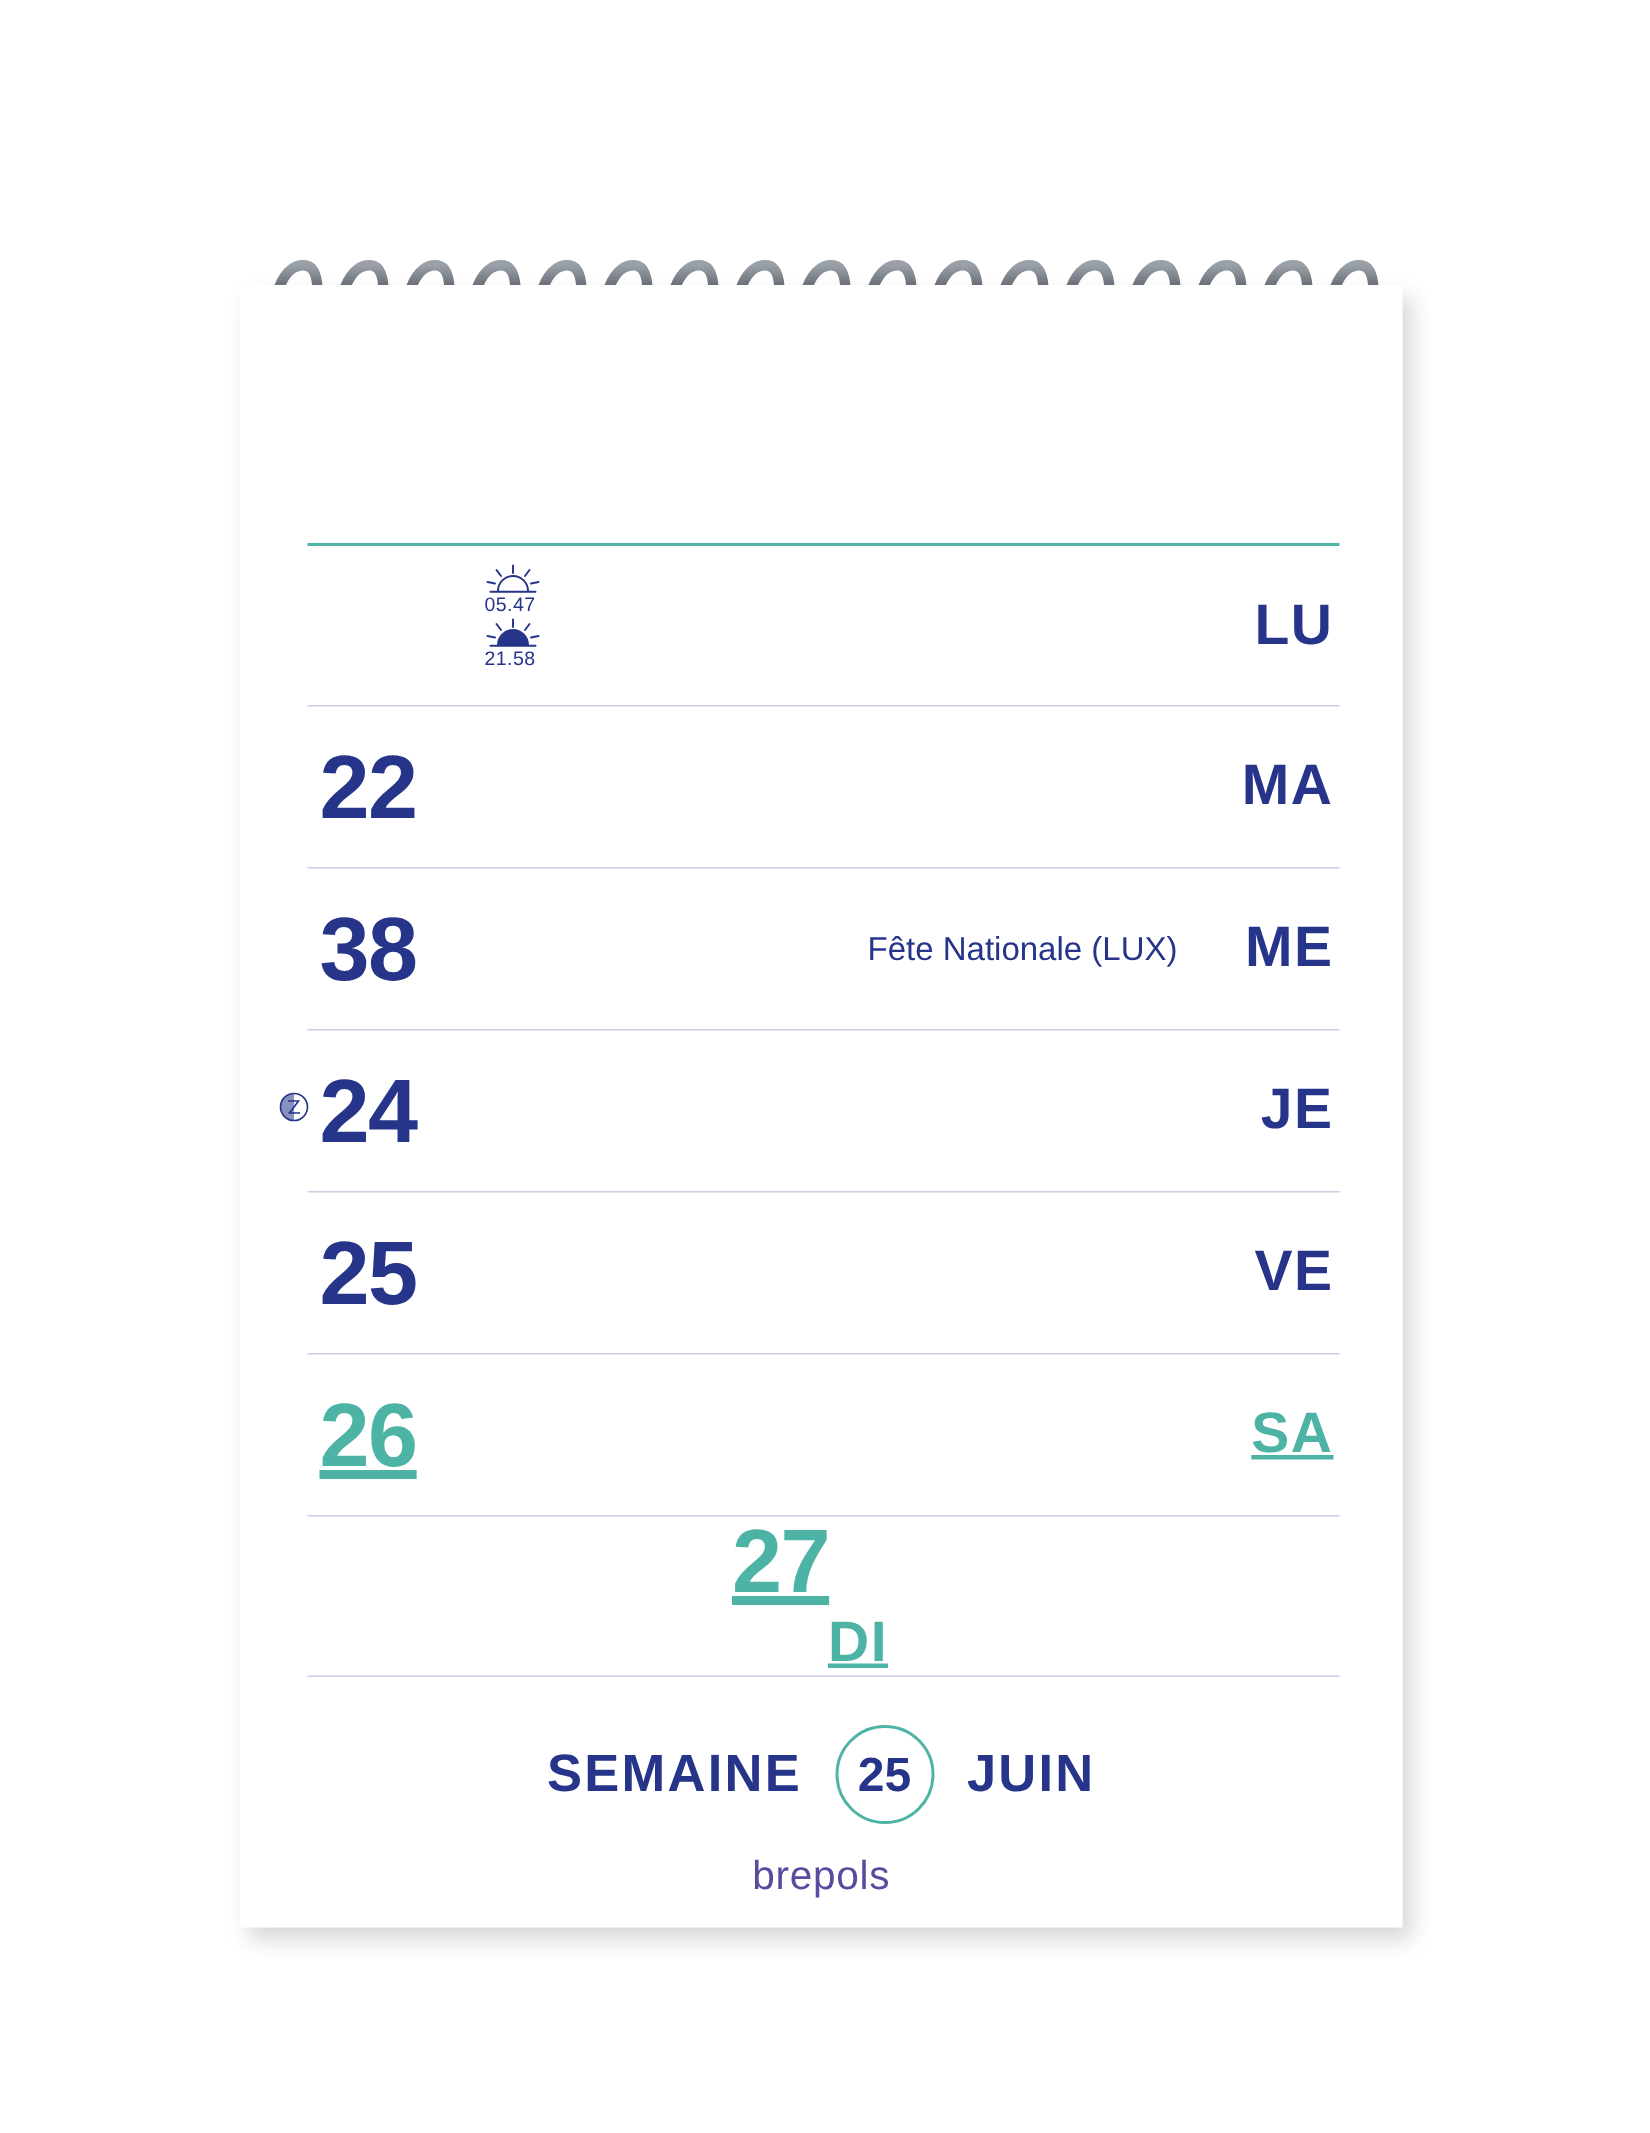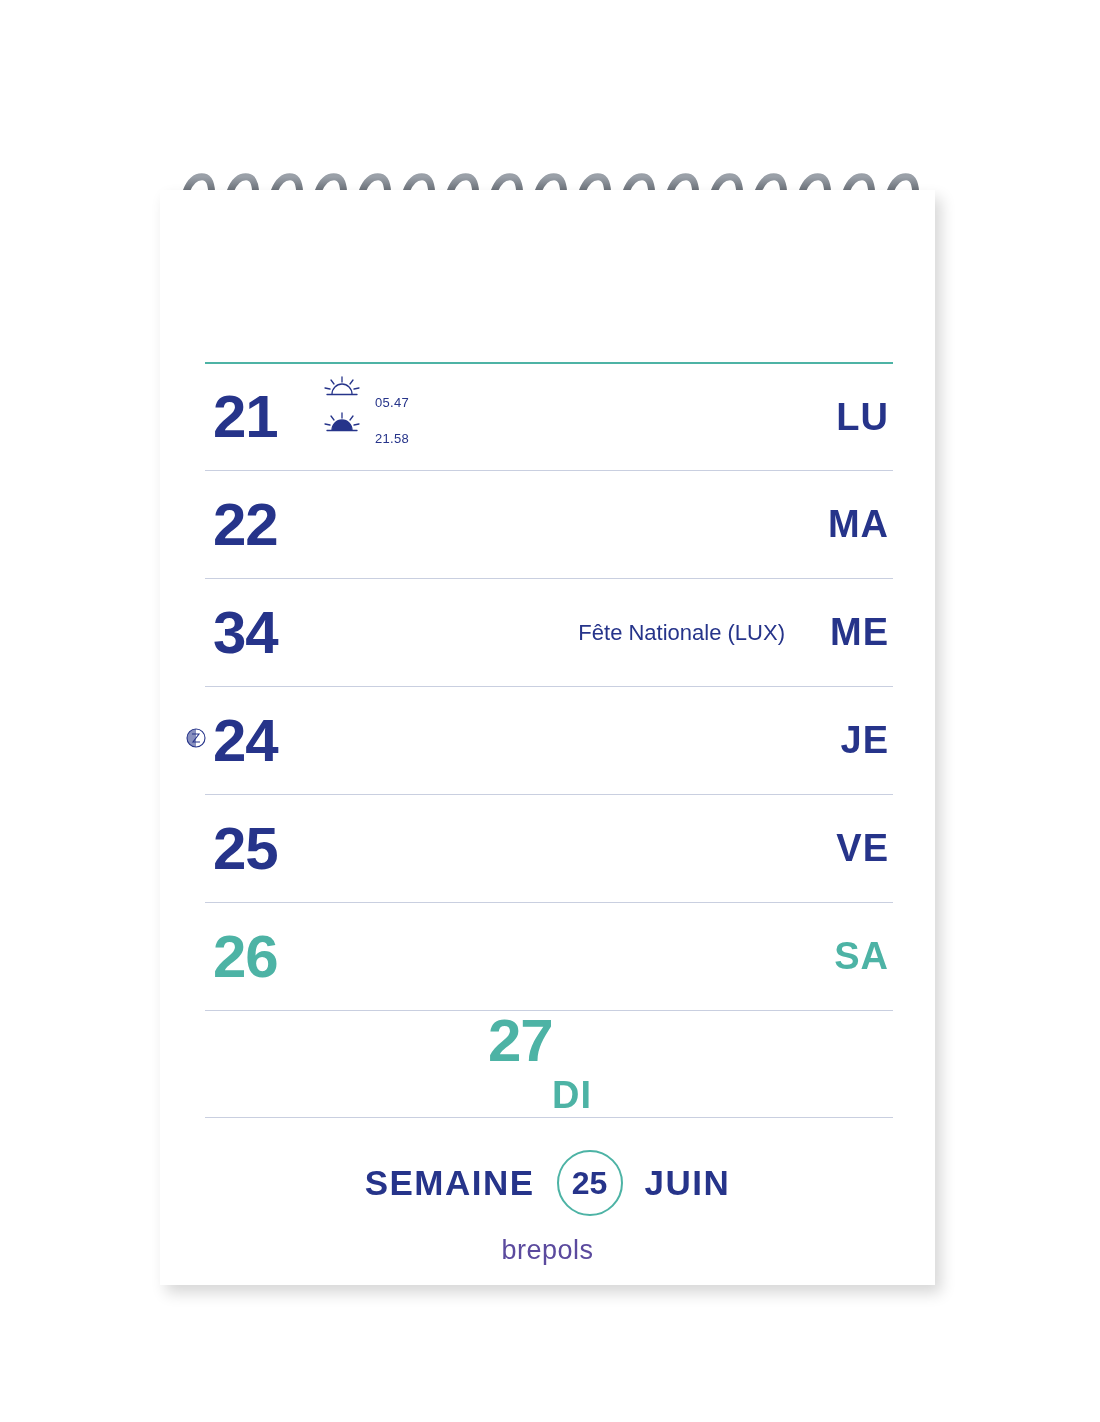--- a/index.html
+++ b/index.html
@@ -86,20 +86,21 @@
     font-weight: bold;
     color: #26348a;
     width: 130px;
     padding-left: 8px;
     line-height: 1;
     letter-spacing: -1px;
   }
   .day-row.weekend .day-number,
   .day-row.weekend .day-abbr {
     color: #4db3a5;
+    text-decoration: underline;
   }
   .day-middle {
     flex: 1;
     display: flex;
     align-items: flex-end;
     justify-content: flex-end;
     padding-right: 14px;
     min-width: 0;
   }
   .day-note {
@@ -128,21 +129,20 @@
     line-height: 1.05;
   }
   .suntime {
     display: block;
     margin-bottom: 2px;
   }
   .suntime .t {
     display: block;
     letter-spacing: 0.3px;
     margin-top: -2px;
-    text-align: right;
   }
   .sun-icon { display: block; }
 
   
   .moon-icon {
     position: absolute;
     left: -22px;
     top: 38px;
     width: 26px;
     height: 26px;
@@ -225,21 +225,20 @@
     </g>
   </svg>
 </div>
 
 <div id="calendar-pad">
 
 
   <div id="days-list">
 
     <div class="day-row first">
-      <div class="day-number">21</div>
       <div class="suntimes">
         <span class="suntime">
           <svg class="sun-icon" width="38" height="22" viewBox="0 0 38 22">
             <g stroke="#26348a" stroke-width="1.3" fill="none" stroke-linecap="round">
               <line x1="19" y1="1" x2="19" y2="6"></line>
               <line x1="8" y1="4" x2="11" y2="8"></line>
               <line x1="30" y1="4" x2="27" y2="8"></line>
               <line x1="2" y1="12" x2="7" y2="13"></line>
               <line x1="36" y1="12" x2="31" y2="13"></line>
               <path d="M9 18 A10 10 0 0 1 29 18"></path>
@@ -271,21 +270,21 @@
 
     <div class="day-row">
       <div class="day-number">22</div>
       <div class="day-middle">
         <span class="day-note"></span>
       </div>
       <div class="day-abbr">MA</div>
     </div>
 
     <div class="day-row">
-      <div class="day-number">34</div>
+      <div class="day-number">38</div>
       <div class="day-middle">
         <span class="day-note">Fête Nationale (LUX)</span>
       </div>
       <div class="day-abbr">ME</div>
     </div>
 
     <div class="day-row">
       <svg class="moon-icon" viewBox="0 0 26 26">
         <circle cx="13" cy="13" r="9" fill="none" stroke="#26348a" stroke-width="1.1"></circle>
         <path d="M13 4 A9 9 0 0 0 13 22 Z" fill="#26348a" opacity="0.55"></path>

